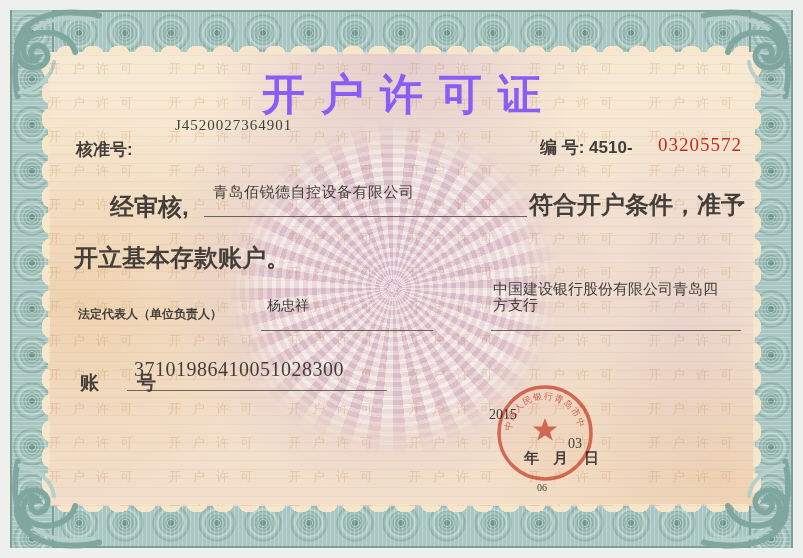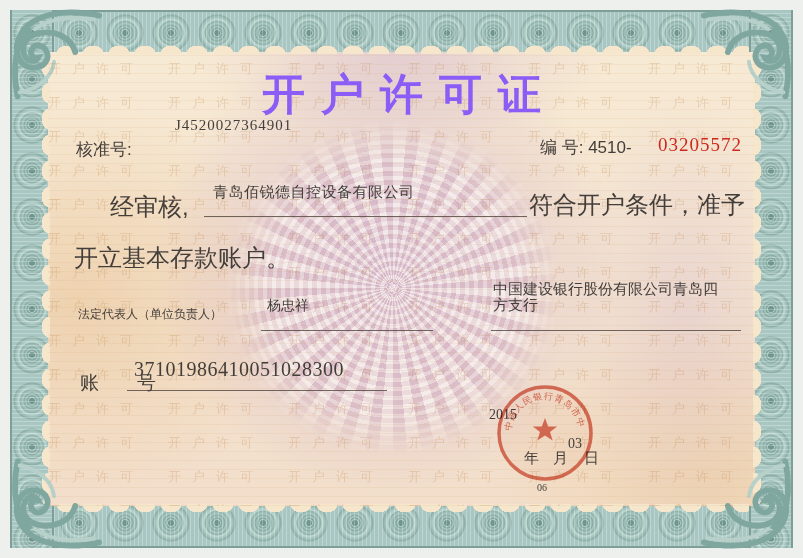--- a/index.html
+++ b/index.html
@@ -52,21 +52,21 @@
             mask:radial-gradient(circle,#000 52%,rgba(0,0,0,0) 70%);}
   .watermark{position:absolute;left:48px;right:48px;top:52px;bottom:52px;z-index:3;overflow:hidden;
     color:rgba(187,124,64,.24);font-size:13px;line-height:34px;letter-spacing:11px;word-break:break-all;
     font-family:"Liberation Serif",serif;
     background:repeating-linear-gradient(0deg, rgba(205,150,90,.10) 0 1px, rgba(0,0,0,0) 1px 9px);}
   
   .txt{position:absolute;z-index:5;white-space:nowrap;}
   .title{left:0;right:0;top:66px;text-align:center;font-size:43px;font-weight:bold;letter-spacing:16px;
     padding-left:16px;color:#8b5cf6;font-family:"DejaVu Serif",serif;}
   .serif{font-family:"Liberation Serif","DejaVu Serif",serif;}
-  .lbl{font-weight:400;}
+  .lbl{font-weight:700;}
   .rule{position:absolute;z-index:4;height:0;border-top:1.5px solid rgba(88,78,70,.85);}
   .red{color:#cc2a1e;font-family:Liberation Serif, serif;font-size:19px;letter-spacing:1px;}
   .seal{position:absolute;left:494px;top:382px;z-index:6;mix-blend-mode:multiply;opacity:.9;}
 </style>
 </head>
 <body>
 
 <div class="cert">
 
   <div class="band band-top"></div>

